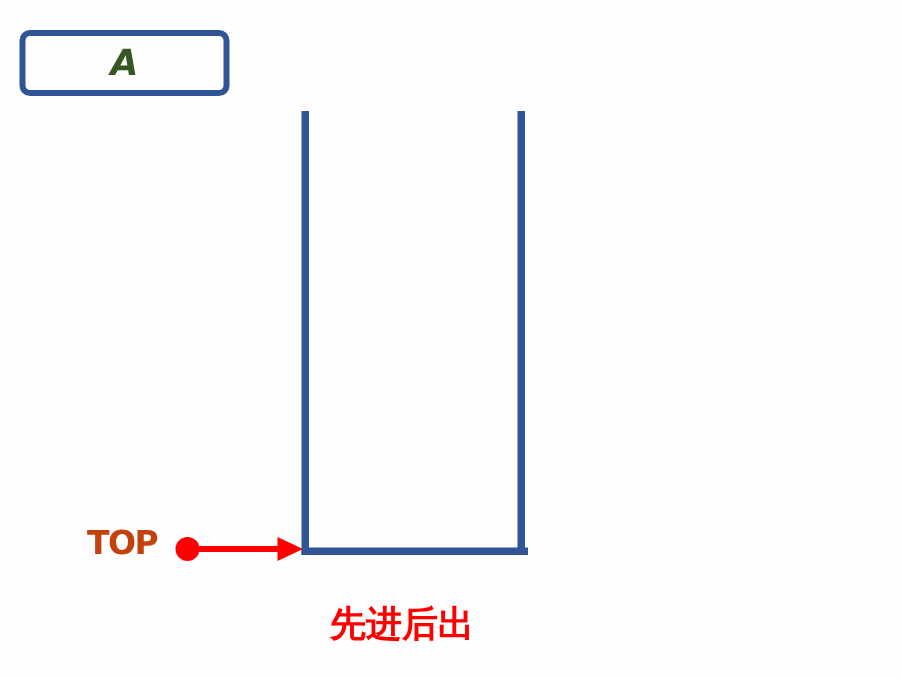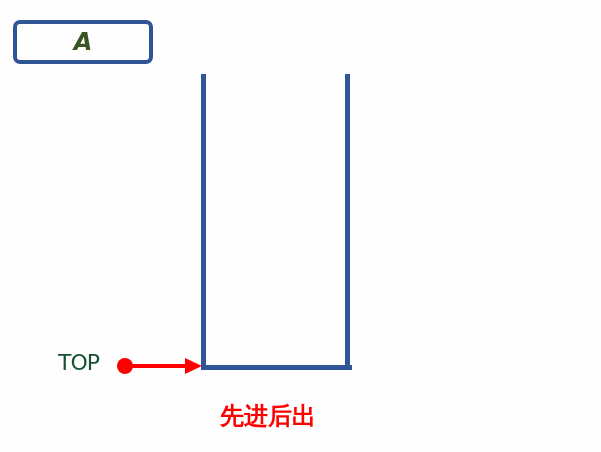--- a/index.html
+++ b/index.html
@@ -11,22 +11,22 @@
     position: absolute; left: 13px; top: 20px; width: 140px; height: 44px;
     border: 4px solid #2f5597; border-radius: 7px; box-sizing: border-box;
     display: flex; align-items: center; justify-content: center;
   }
   .label-box span {
     color: #375623; font-weight: bold; font-style: italic; font-size: 24px;
     font-family: "DejaVu Sans", sans-serif;
   }
   .wall { position: absolute; background: #2f5597; }
   .top-label {
-    position: absolute; left: 58px; top: 350px; font-size: 22px; color: #14532d;
-    font-family: "DejaVu Sans", sans-serif; letter-spacing: -1px;
+    position: absolute; left: 58px; top: 350px; font-size: 22px; color: #c2410c;
+    font-family: "DejaVu Sans", sans-serif; letter-spacing: -1px; font-weight: bold;
   }
   .caption {
     position: absolute; left: 220px; top: 400px; font-size: 24px; color: #ff0000; font-weight: bold;
     font-family: "DejaVu Sans", sans-serif;
     text-align: center;
   }
   svg.arrow { position: absolute; left: 110px; top: 355px; }
 </style>
 </head>
 <body>

